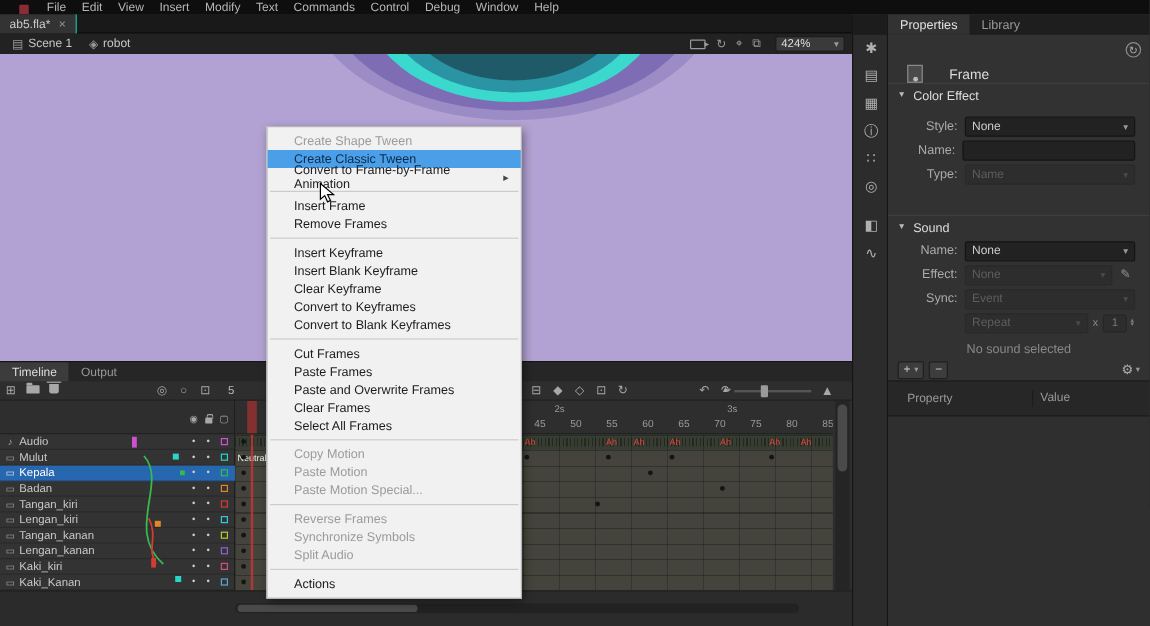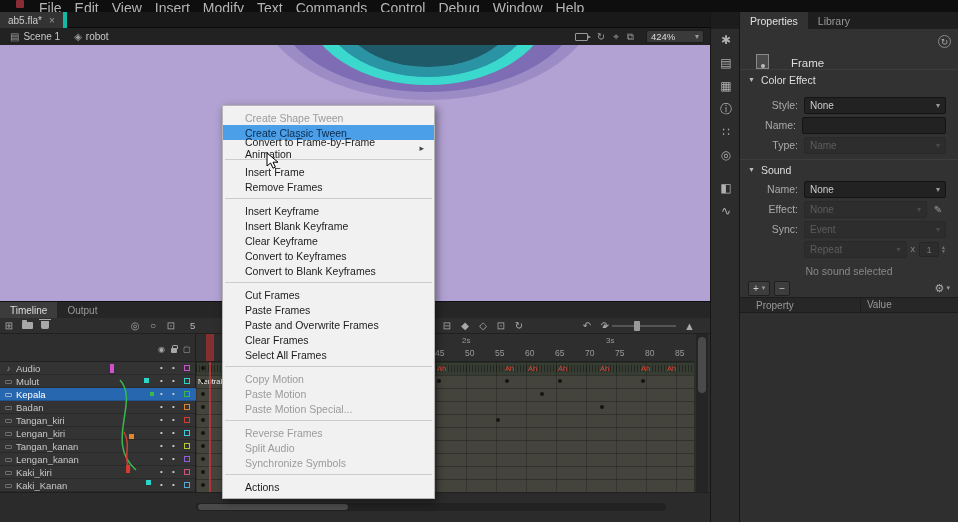--- a/index.html
+++ b/index.html
@@ -1,27 +1,27 @@
 <!DOCTYPE html>
 <html><head>
 <meta charset="utf-8">
 <style>
 *{margin:0;padding:0;box-sizing:border-box}
 html,body{width:958px;height:522px;overflow:hidden;background:#2b2b2b;
   font-family:"Liberation Sans",sans-serif;font-size:11px;color:#ccc;position:relative}
 
 
 #menubar{position:absolute;left:0;top:0;width:958px;height:12px;background:#0e0e0e;
-  display:flex;align-items:flex-start;gap:13px;padding-left:16px;font-size:14px;color:#b5b5b5}
+  display:flex;align-items:flex-end;gap:13px;padding-left:16px;font-size:10px;color:#b5b5b5}
 #menubar .logo{width:8px;height:8px;background:#8a2b35;border-radius:1px;margin-right:2px}
 #menubar .mitem{cursor:default}
 
 
 #tabbar{position:absolute;left:0;top:12px;width:710px;height:16px;background:#191919;border-bottom:1px solid #0a0a0a;display:flex}
-.doctab{height:16px;background:#333;color:#ccc;font-size:10px;display:flex;align-items:center;padding:0 8px;border-right:4px solid #14b8a6}
+.doctab{height:16px;background:#333;color:#ccc;font-size:10px;display:flex;align-items:center;padding:0 8px;border-right:1px solid #14b8a6}
 .doctab .tabclose{margin-left:7px;color:#999;font-size:10px}
 
 
 #editbar{position:absolute;left:0;top:28px;width:710px;height:17px;background:#222;display:flex;align-items:center;padding:0 6px;font-size:10px}
 #editbar .ebi{color:#9a9a9a;font-size:10px;margin:0 4px}
 #editbar .lbl{color:#c8c8c8;margin-right:10px}
 #editbar .spacer{flex:1}
 .cam{width:13px;height:8px;border:1px solid #999;border-radius:1px;position:relative;margin:0 5px}
 .cam::after{content:"";position:absolute;right:-4px;top:1px;border-left:4px solid #999;border-top:2px solid transparent;border-bottom:2px solid transparent}
 .zoombox{width:58px;height:13px;background:#3a3a3a;border:1px solid #1c1c1c;border-radius:2px;display:flex;align-items:center;padding:0 4px;margin-left:8px;font-size:9.5px;color:#ddd}
@@ -56,21 +56,21 @@
 .mtn-s{position:absolute;left:601px;top:0;font-size:7px;line-height:16px;color:#a8a8a8}
 .mtn-l{position:absolute;left:684px;top:0;font-size:11px;line-height:16px;color:#a8a8a8}
 
 .layers-head{position:absolute;left:0;top:32px;width:196px;height:28px;background:#2e2e2e;border-right:1px solid #1e1e1e;border-bottom:1px solid #202020}
 .hicon{position:absolute;top:11px;font-size:8px;color:#a8a8a8}
 .lockicon{display:inline-block;width:6px;height:5px;background:#a8a8a8;position:relative;border-radius:1px}
 .lockicon::before{content:"";position:absolute;left:1px;top:-3px;width:4px;height:3px;border:1px solid #a8a8a8;border-bottom:none;border-radius:2px 2px 0 0}
 .ruler{position:absolute;left:196px;top:32px;width:498px;height:28px;background:#2e2e2e;border-bottom:1px solid #202020;overflow:hidden}
 .ruler .tlabel{position:absolute;top:2px;font-size:8px;color:#9a9a9a}
 .fnums{position:absolute;left:239px;top:14px;display:flex}
-.fnums span{width:30px;text-align:left;font-size:8.5px;color:#9a9a9a}
+.fnums span{width:30px;text-align:center;font-size:8.5px;color:#9a9a9a}
 .phflag{position:absolute;left:10px;top:0;width:8px;height:28px;background:rgba(204,51,51,.55)}
 
 .layers{position:absolute;left:0;top:60px;width:196px;height:130px;background:#333;border-right:1px solid #1e1e1e}
 .lrow{position:absolute;left:0;width:196px;height:13px;display:flex;align-items:center;padding-left:3px;font-size:9.5px;color:#c8c8c8;border-bottom:1px solid rgba(0,0,0,.18)}
 .lrow.sel{background:#2767b0;color:#fff}
 .licon{width:11px;font-size:8px;color:#a8a8a8;text-align:center;margin-right:2px}
 .lrow.sel .licon{color:#e8e8e8}
 .ldot{position:absolute;font-size:8px;color:#cfcfcf;top:1px}
 .d1{left:160px}.d2{left:172px}
 .lsq{position:absolute;left:184px;top:3px;width:6px;height:6px;border:1px solid #888}
@@ -124,21 +124,21 @@
 .rowicon{width:16px;text-align:center;color:#999;font-size:10px;margin-left:3px}
 .xlab{color:#888;font-size:9px;margin:0 4px}
 .cnt{width:20px;height:15px;background:#2d2d2d;border:1px solid #262626;border-radius:2px;color:#777;font-size:9.5px;text-align:center;line-height:14px}
 .stepper{display:flex;flex-direction:column;font-size:5px;color:#777;line-height:4px;margin-left:2px}
 .status{height:14px;margin-top:6px;text-align:center;color:#888;font-size:10.5px}
 .fbar{height:18px;display:flex;align-items:center;padding:0 8px}
 .fbtn{height:15px;background:#3d3d3d;border:1px solid #1f1f1f;border-radius:2px;color:#ccc;font-size:10px;display:flex;align-items:center;padding:0 4px;margin-right:4px}
 .fbtn .caret{font-size:7px;color:#999;margin-left:3px}
 .fgear{margin-left:auto;color:#aaa;font-size:11px;display:flex;align-items:center}
 .fgear .caret{font-size:7px;color:#999;margin-left:2px}
-.colhead{height:16px;background:#272727;border-top:1px solid #1d1d1d;border-bottom:1px solid #1d1d1d;display:flex;align-items:center;font-size:10px;color:#999;position:relative}
+.colhead{height:30px;background:#272727;border-top:1px solid #1d1d1d;border-bottom:1px solid #1d1d1d;display:flex;align-items:center;font-size:10px;color:#999;position:relative}
 .colhead .ph{padding-left:16px}
 .colhead .vh{position:absolute;left:55%;border-left:1px solid #1d1d1d;padding-left:6px;height:14px;line-height:14px}
 .pempty{flex:1;background:#2f2f2f}
 
 
 #contextmenu{position:absolute;left:222px;top:105px;width:213px;background:#f1f1f1;
   border:1px solid #b5b5b5;box-shadow:2px 3px 8px rgba(0,0,0,.45);padding:4px 0;z-index:50}
 .mi{height:15px;display:flex;align-items:center;padding:0 10px 0 22px;font-size:10.5px;color:#1c1c1c}
 .mi.dis{color:#9b9b9b}
 .mi.hl{background:#4b9fe8;color:#0a2a4a}
@@ -421,21 +421,21 @@
     <input class="ptxt" value="" style="">
   </div>
   <div class="prow">
     <span class="plabel">Type:</span>
     <div class="dd dis">
       <span>Name</span>
       <span class="caret">▾</span>
     </div>
   </div>
 
-  <div class="sec-h" style="margin-top:4px">
+  <div class="sec-h" style="margin-top:24px">
     <span class="tri">▼</span>
     <span class="st">Sound</span>
   </div>
   <div class="prow">
     <span class="plabel">Name:</span>
     <div class="dd">
       <span>None</span>
       <span class="caret">▾</span>
     </div>
   </div>
@@ -547,24 +547,24 @@
       <span>Paste Motion</span>
     </div>
   <div class="mi dis">
       <span>Paste Motion Special...</span>
     </div>
   <div class="sep"></div>
   <div class="mi dis">
       <span>Reverse Frames</span>
     </div>
   <div class="mi dis">
+      <span>Synchronize Symbols</span>
+    </div>
+  <div class="mi dis">
       <span>Split Audio</span>
-    </div>
-  <div class="mi dis">
-      <span>Synchronize Symbols</span>
     </div>
   <div class="sep"></div>
   <div class="mi">
       <span>Actions</span>
     </div>
 </div>
 
 <svg id="cursor" width="18" height="18" viewBox="0 0 18 18">
   <path d="M3 1 L3 14 L6.6 11 L9 16.2 L11.4 15.1 L9 10.2 L14 10.2 Z" fill="#fff" stroke="#000" stroke-width="1"></path>
 </svg>

